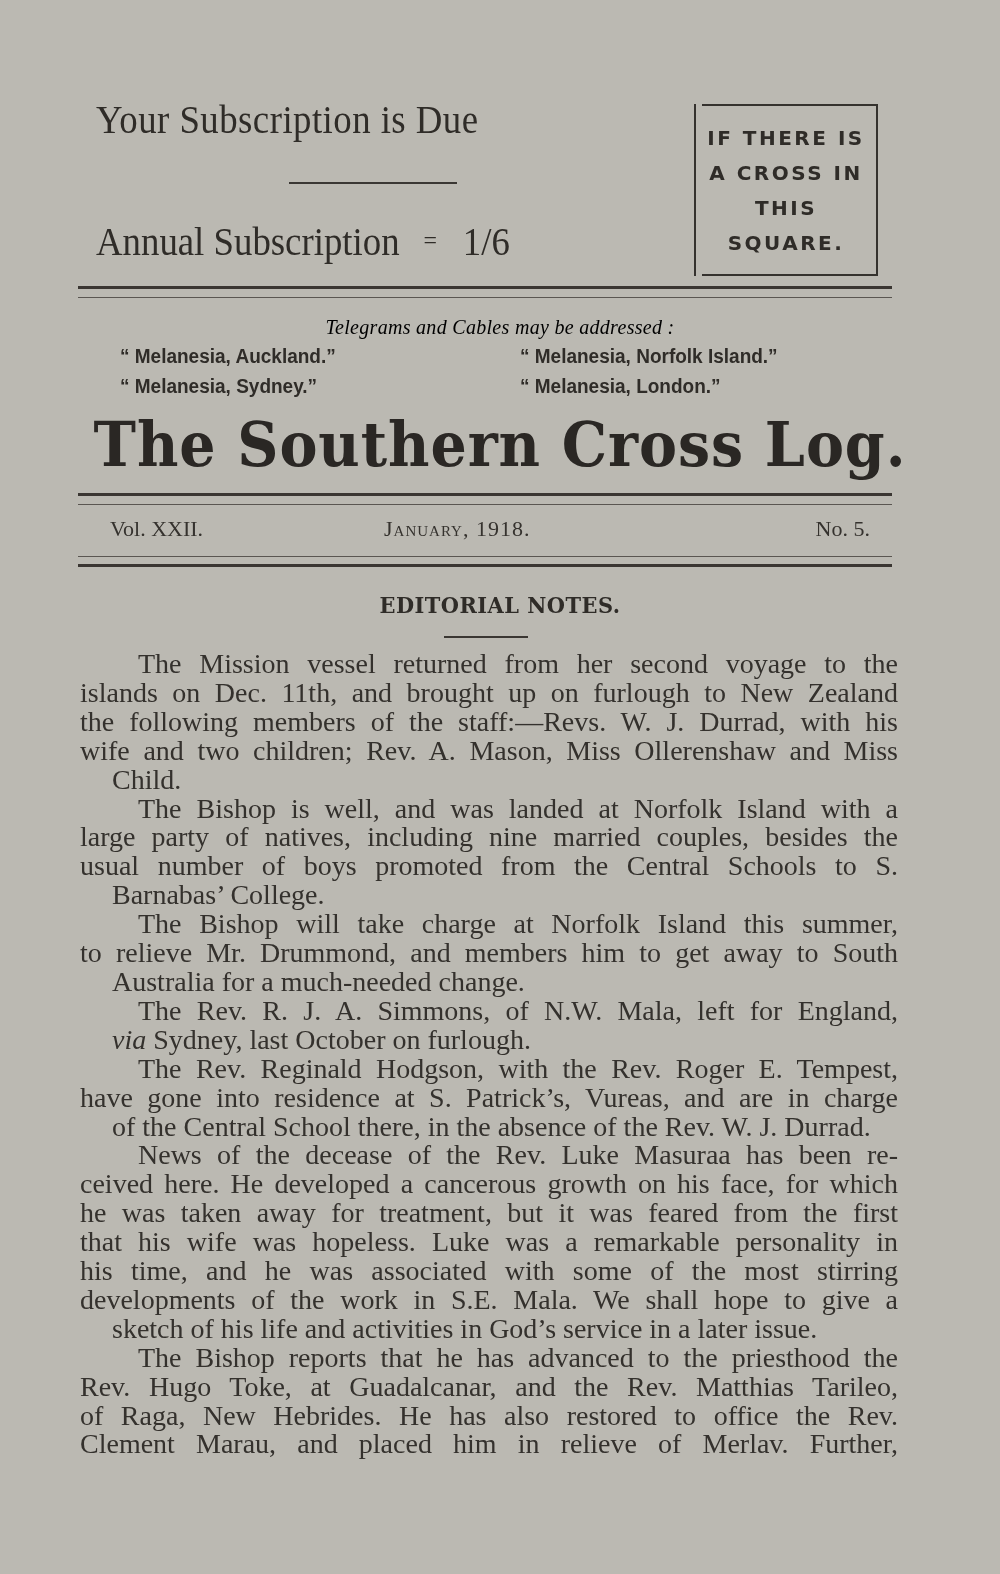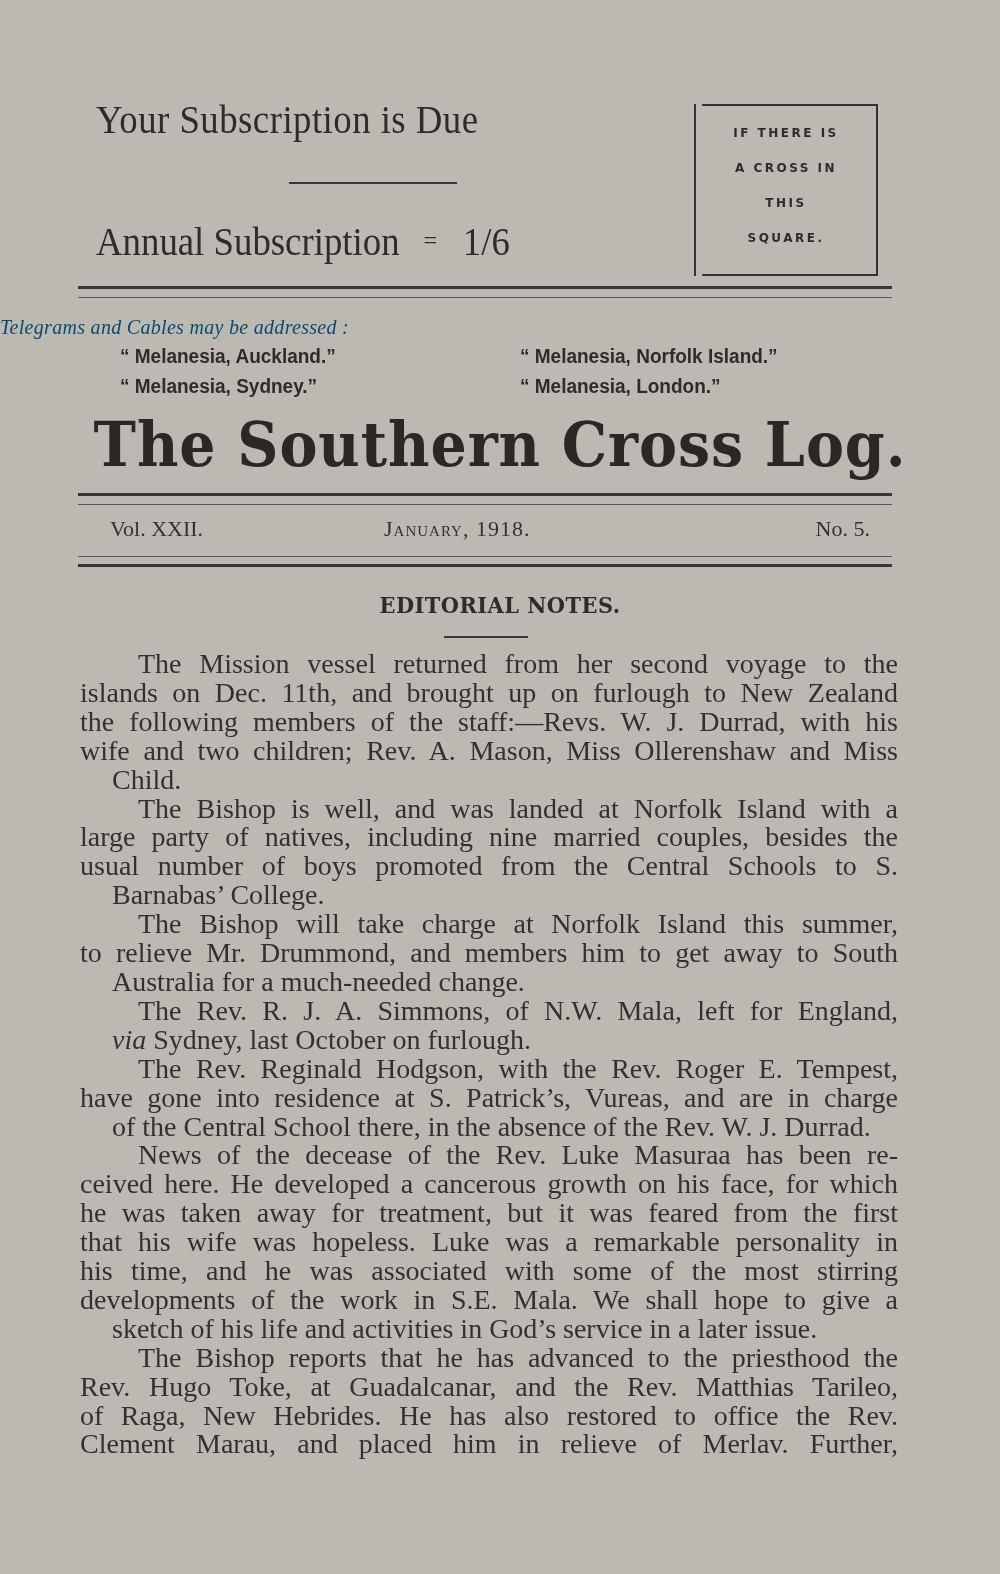--- a/index.html
+++ b/index.html
@@ -37,30 +37,30 @@
     border-left: 2px solid #35322e; border-right: 2px solid #35322e;
   }
   .cross-box::before, .cross-box::after {
     content: ""; position: absolute; left: 6px; right: 0; height: 2px; background: #35322e;
   }
   .cross-box::before { top: 0; }
   .cross-box::after { bottom: 0; }
   .cross-box .line {
     position: absolute; left: 0; width: 180px; text-align: center;
     font-family: "DejaVu Sans", sans-serif; font-weight: bold;
-    font-size: 12px; letter-spacing: 2.5px; color: #2f2c28;
+    font-size: 20px; letter-spacing: 2.5px; color: #2f2c28;
   }
 
   .rule-thick { position: absolute; left: 78px; width: 814px; height: 3px; background: #3a3632; }
   .rule-thin  { position: absolute; left: 78px; width: 814px; height: 1px; background: #5a5651; }
 
   
   .tele-head {
-    position: absolute; left: 0; width: 1000px; top: 316px; text-align: left;
-    font-family: "Liberation Serif", serif; font-style: italic; font-size: 20px; color: #0c4a6e;
+    position: absolute; left: 0; width: 1000px; top: 316px; text-align: center;
+    font-family: "Liberation Serif", serif; font-style: italic; font-size: 20px; color: #000000;
     letter-spacing: 0.3px;
   }
   .tele-addr {
     position: absolute;
     font-family: "Liberation Sans", sans-serif; font-weight: bold; font-size: 20px; color: #2f2c28;
     transform: scaleX(0.95); transform-origin: left top; white-space: nowrap;
   }
 
   
   .masthead {

